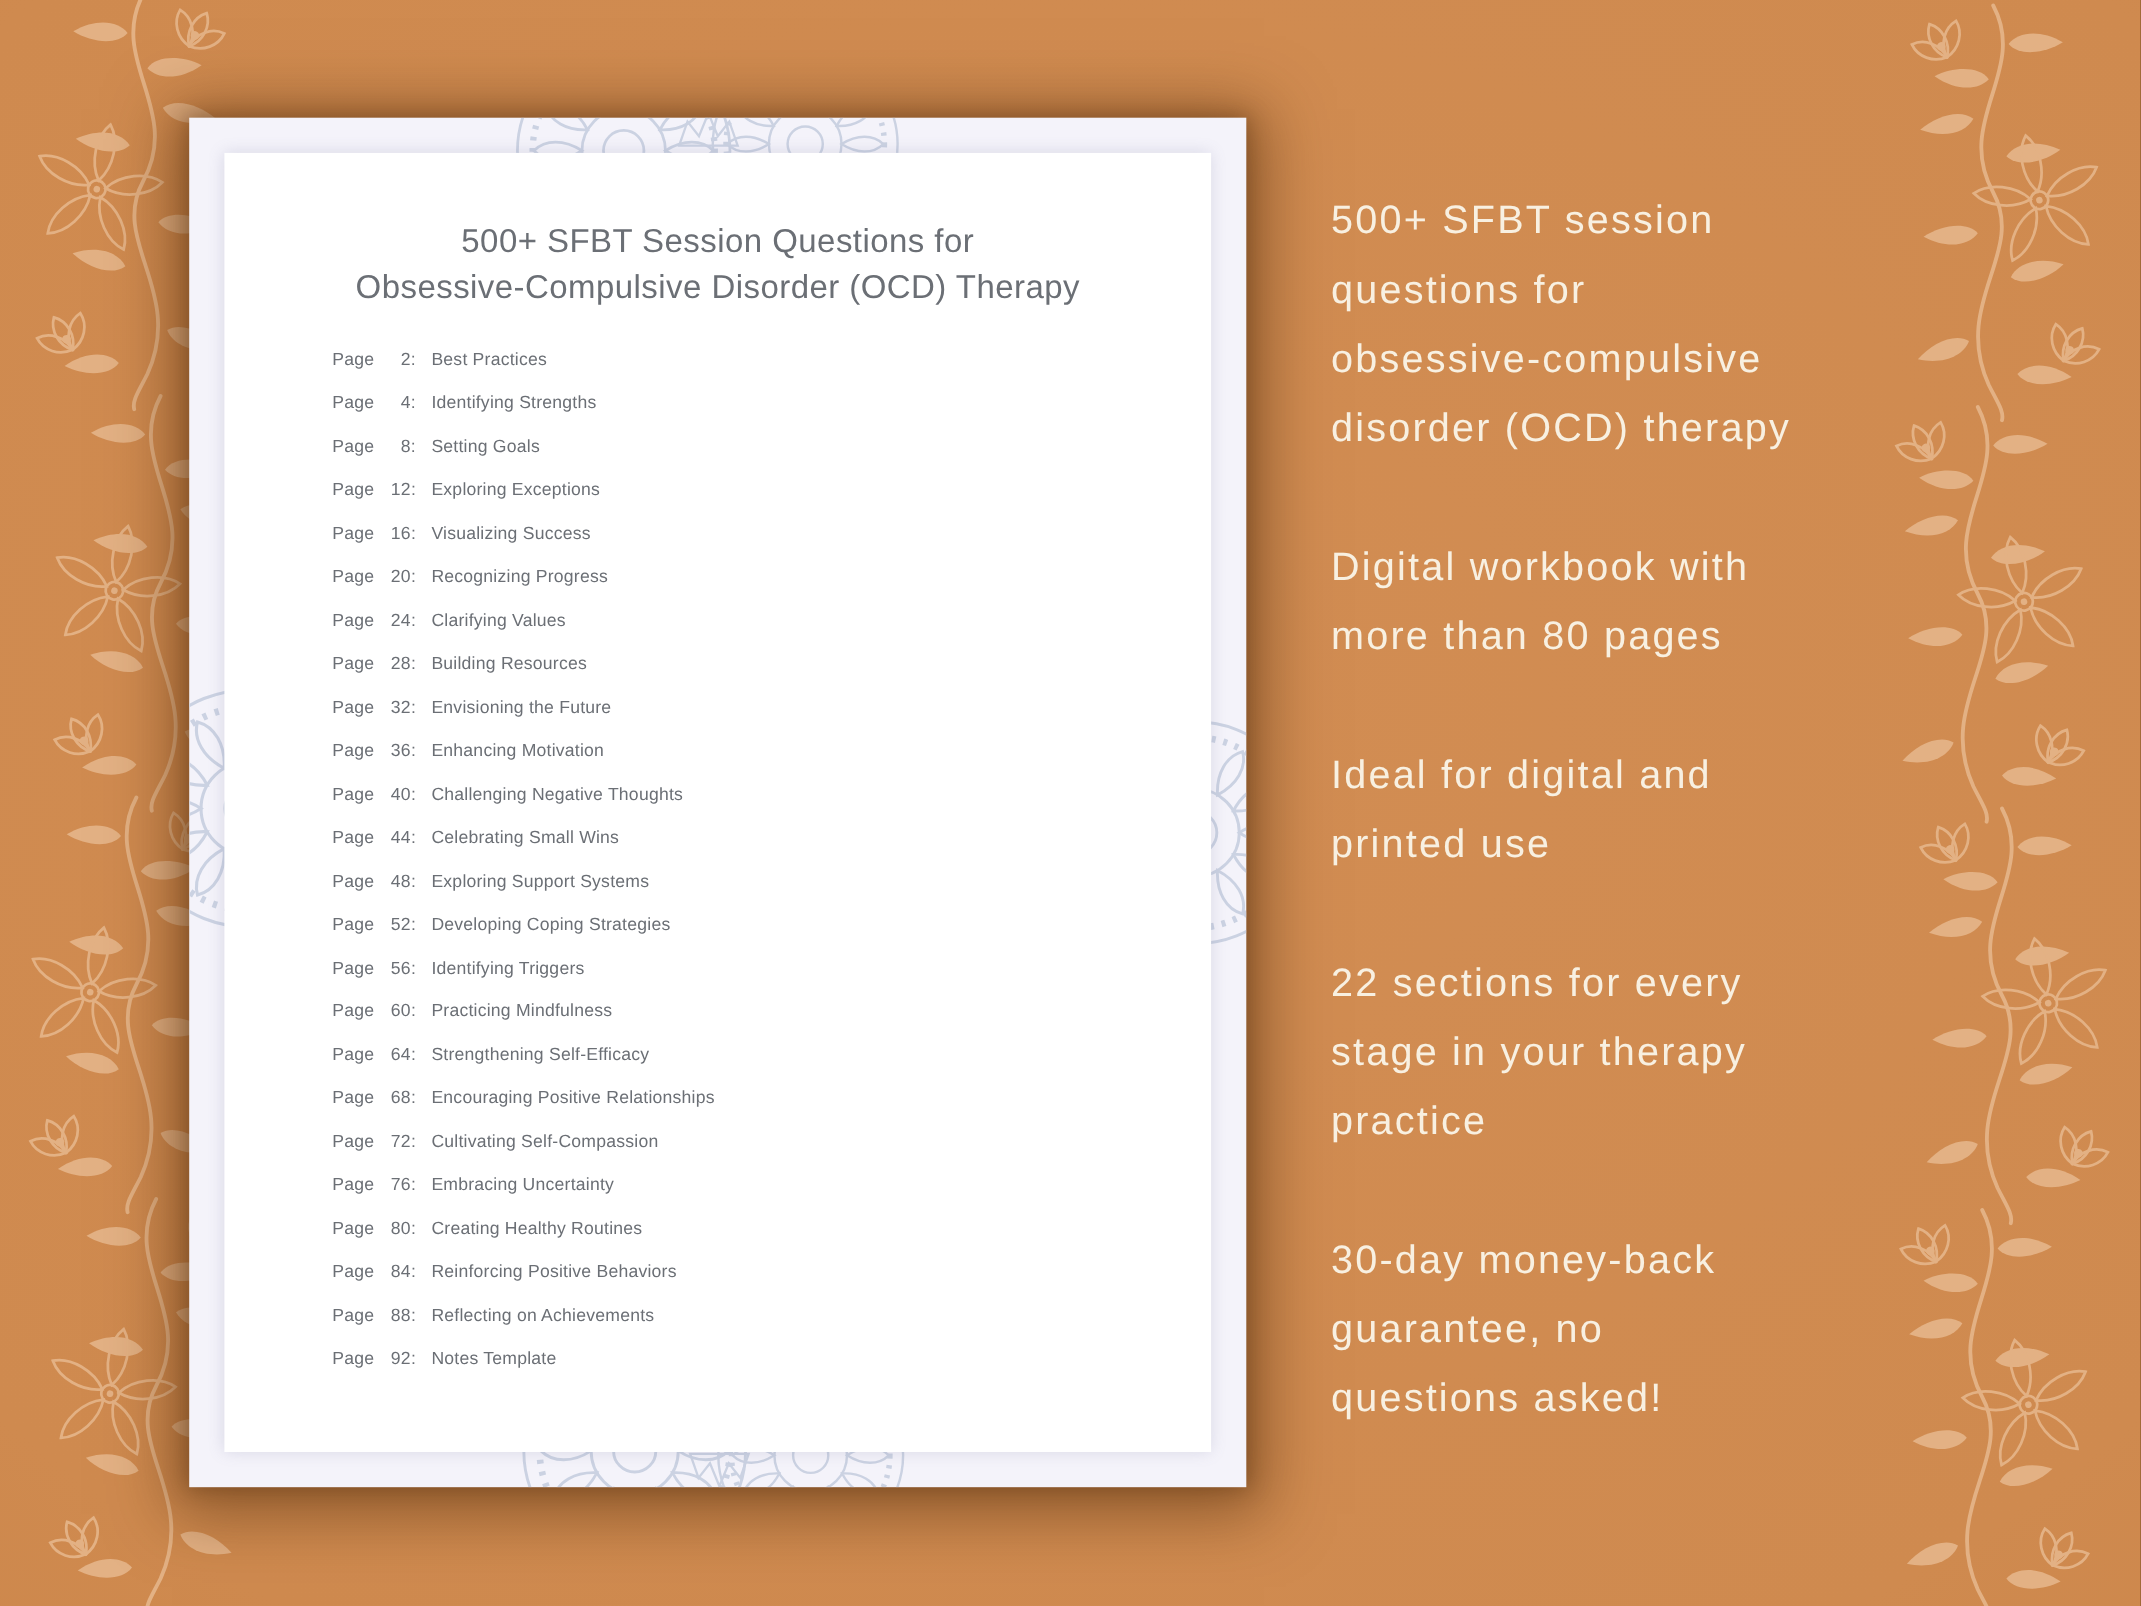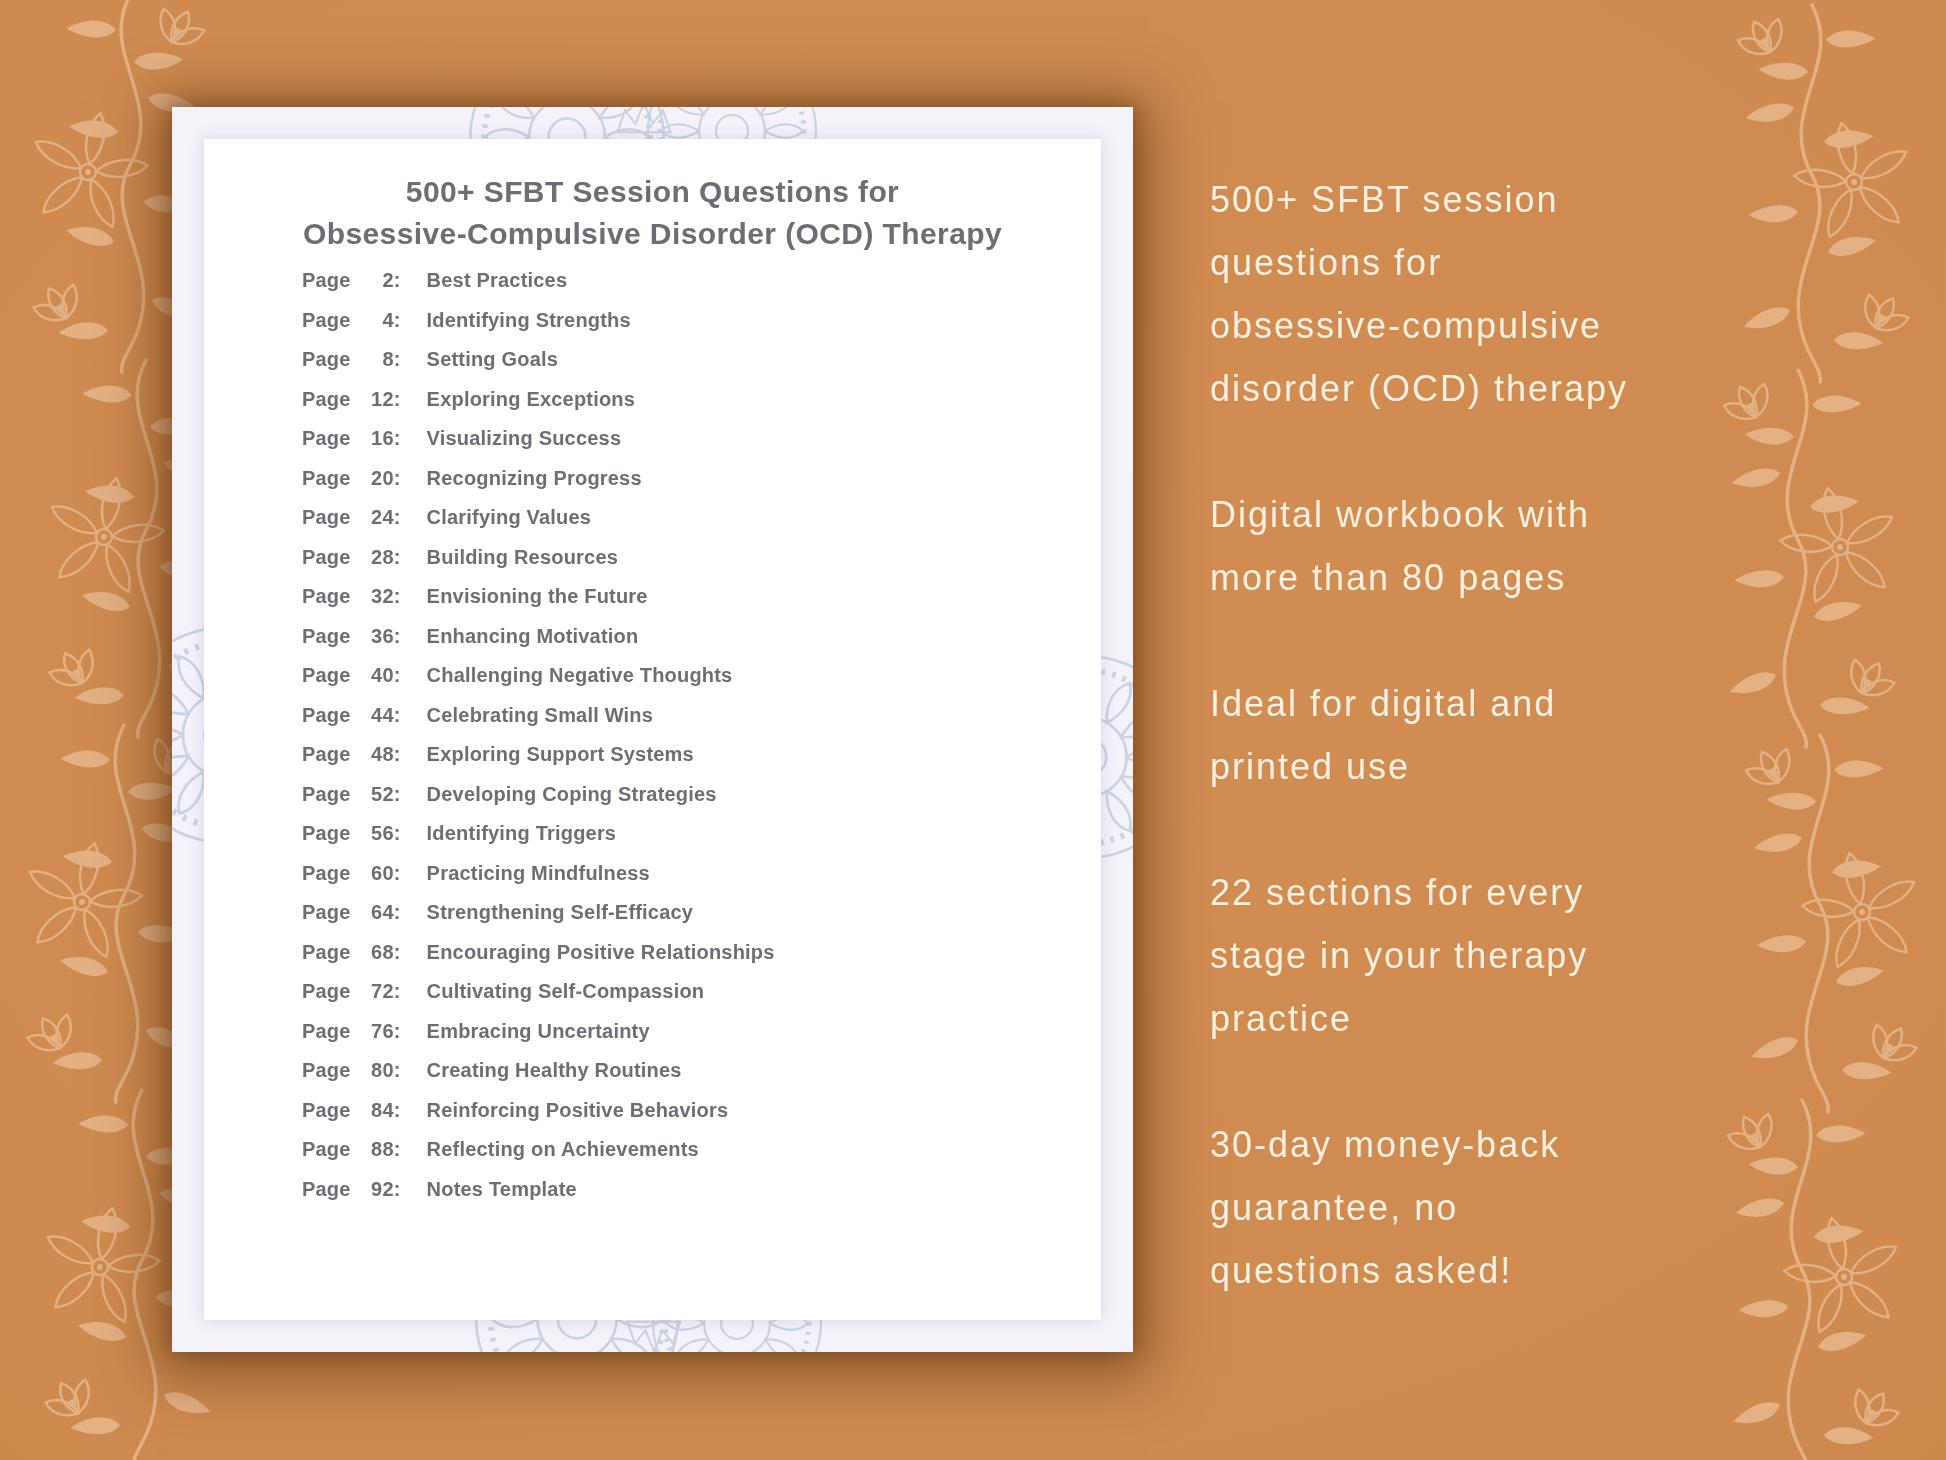--- a/index.html
+++ b/index.html
@@ -23,39 +23,38 @@
     overflow:hidden;
   }
   .wm{position:absolute;left:0;top:0;pointer-events:none;}
   .wm-stroke{stroke:var(--watermark,#cbd2e2);fill:none;}
 
   .inner{
     position:absolute;left:32px;top:32px;width:897px;height:1181px;
     background:var(--page_inner,#ffffff);
     box-shadow:0 0 14px rgba(110,110,150,.22);
     box-sizing:border-box;
-    padding:32px 60px 0 60px;
-    font-weight:bold;
+    padding:60px 60px 0 60px;
   }
   .doc-title{
     text-align:center;
     font-size:30px;line-height:42px;letter-spacing:.4px;
     color:var(--doc_text,#6b6f75);
     white-space:pre-line;
   }
   .overview{
     margin:28px 0 0 5px;
     font-size:24px;letter-spacing:.3px;
     color:#63676d;
     height:34px;line-height:34px;
   }
   .toc{margin:14px 0 0 0;padding-left:38px;}
   .toc-row{
-    display:flex;align-items:flex-start;height:39.5px;
-    font-size:20px;letter-spacing:.2px;color:var(--doc_text,#6b6f75);gap:12px;
+    display:flex;align-items:flex-end;height:39.5px;
+    font-size:16px;letter-spacing:.2px;color:var(--doc_text,#6b6f75);
   }
   .toc-row .pg{margin-right:6px;}
   .toc-row .num{width:32px;text-align:right;margin-right:14px;}
 
   .marketing{
     position:absolute;left:1210px;top:168px;width:640px;
     color:var(--marketing_text,#f8f0e1);
     font-size:36px;line-height:63px;letter-spacing:2px;
     white-space:pre-line;
   }

